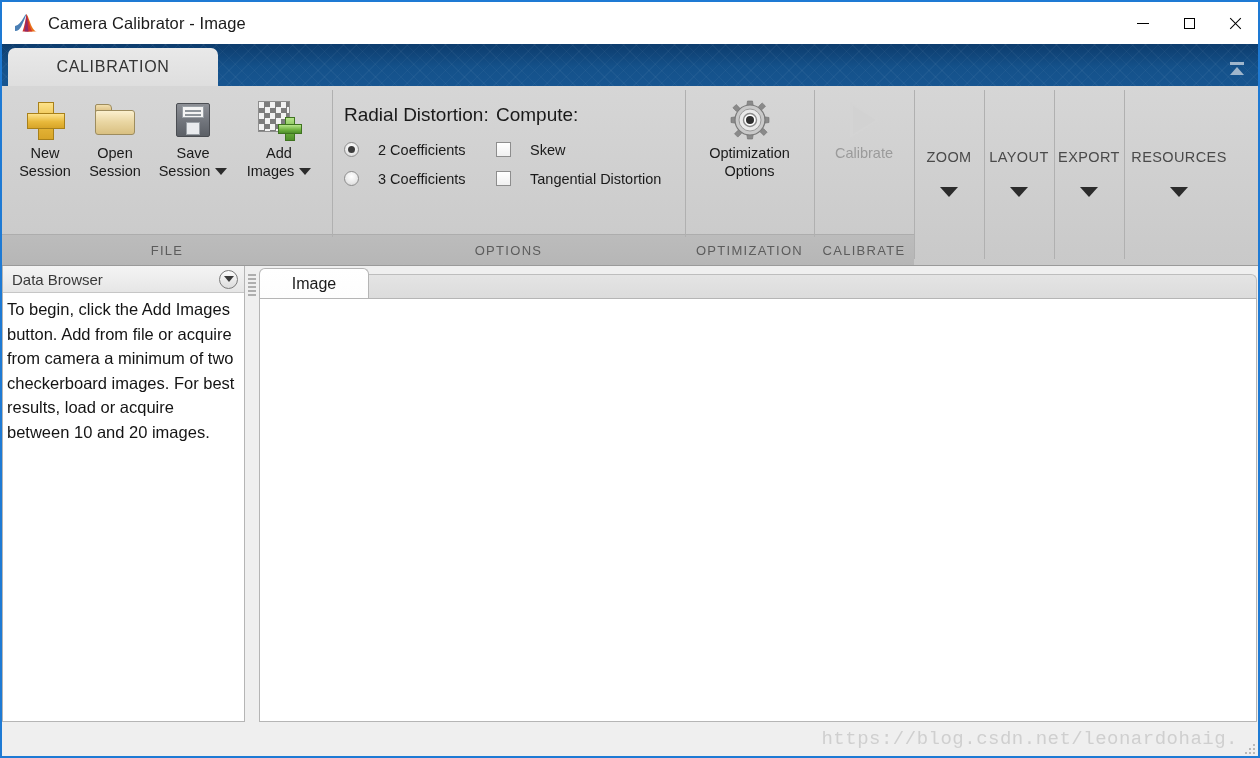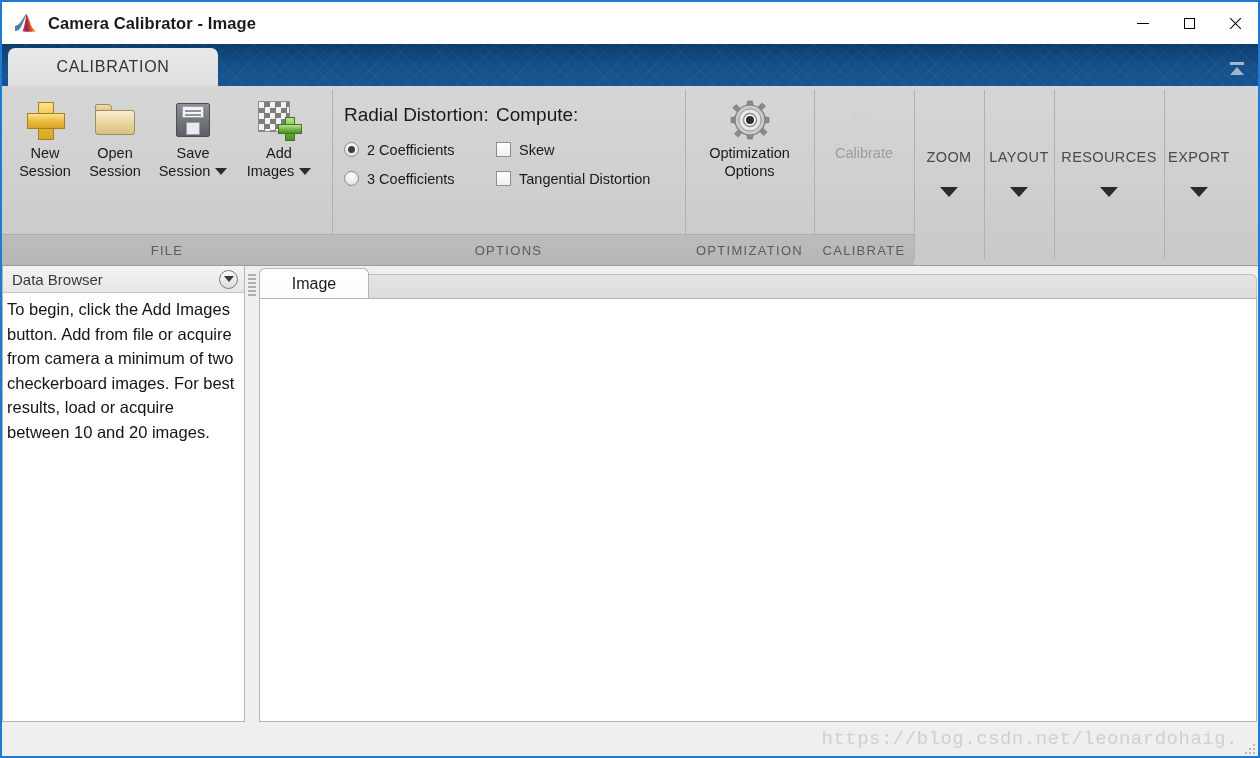--- a/index.html
+++ b/index.html
@@ -23,21 +23,20 @@
   }
 
   
   .titlebar {
     height: 42px;
     flex: 0 0 42px;
     background: #ffffff;
     display: flex;
     align-items: center;
     position: relative;
-    font-weight: bold;
   }
   .title-logo {
     width: 24px; height: 22px;
     margin-left: 12px; margin-right: 10px;
     position: relative;
     flex: 0 0 24px;
   }
   .title-text {
     font-size: 16.5px;
     color: #1a1a1a;
@@ -250,21 +249,21 @@
 
   
   .opts { display: flex; padding: 10px 10px 0 12px; }
   .optcol { display: flex; flex-direction: column; }
   .optcol.c1 { width: 152px; }
   .opt-head {
     font-size: 19px; color: #1a1a1a; margin-bottom: 9px; white-space: nowrap;
   }
   .optrow {
     display: flex; align-items: center;
-    height: 29px; gap: 8px; cursor: default; white-space: nowrap;
+    height: 29px; gap: 19px; cursor: default; white-space: nowrap;
   }
   .optrow .txt { font-size: 14.5px; color: #1a1a1a; }
   .radio {
     width: 15px; height: 15px; border-radius: 50%;
     background: radial-gradient(circle at 50% 35%, #ffffff 0%, #e8e8e8 60%, #cfcfcf 100%);
     border: 1px solid #8d8d8d;
     position: relative; flex: 0 0 15px;
   }
   .radio.on::after {
     content:""; position:absolute; left:3px; top:3px;
@@ -598,26 +597,26 @@
     </div>
 
     <div class="cgroup">
       <div class="ctext">ZOOM</div>
       <div class="ccaret"></div>
     </div>
     <div class="cgroup">
       <div class="ctext">LAYOUT</div>
       <div class="ccaret"></div>
     </div>
+    <div class="cgroup">
+      <div class="ctext">EXPORT</div>
+      <div class="ccaret"></div>
+    </div>
     <div class="cgroup wide">
       <div class="ctext">RESOURCES</div>
-      <div class="ccaret"></div>
-    </div>
-    <div class="cgroup">
-      <div class="ctext">EXPORT</div>
       <div class="ccaret"></div>
     </div>
 
   </div>
 
   <div class="work">
 
     <div class="dbrowser">
       <div class="db-header">
         <div class="db-title">Data Browser</div>

